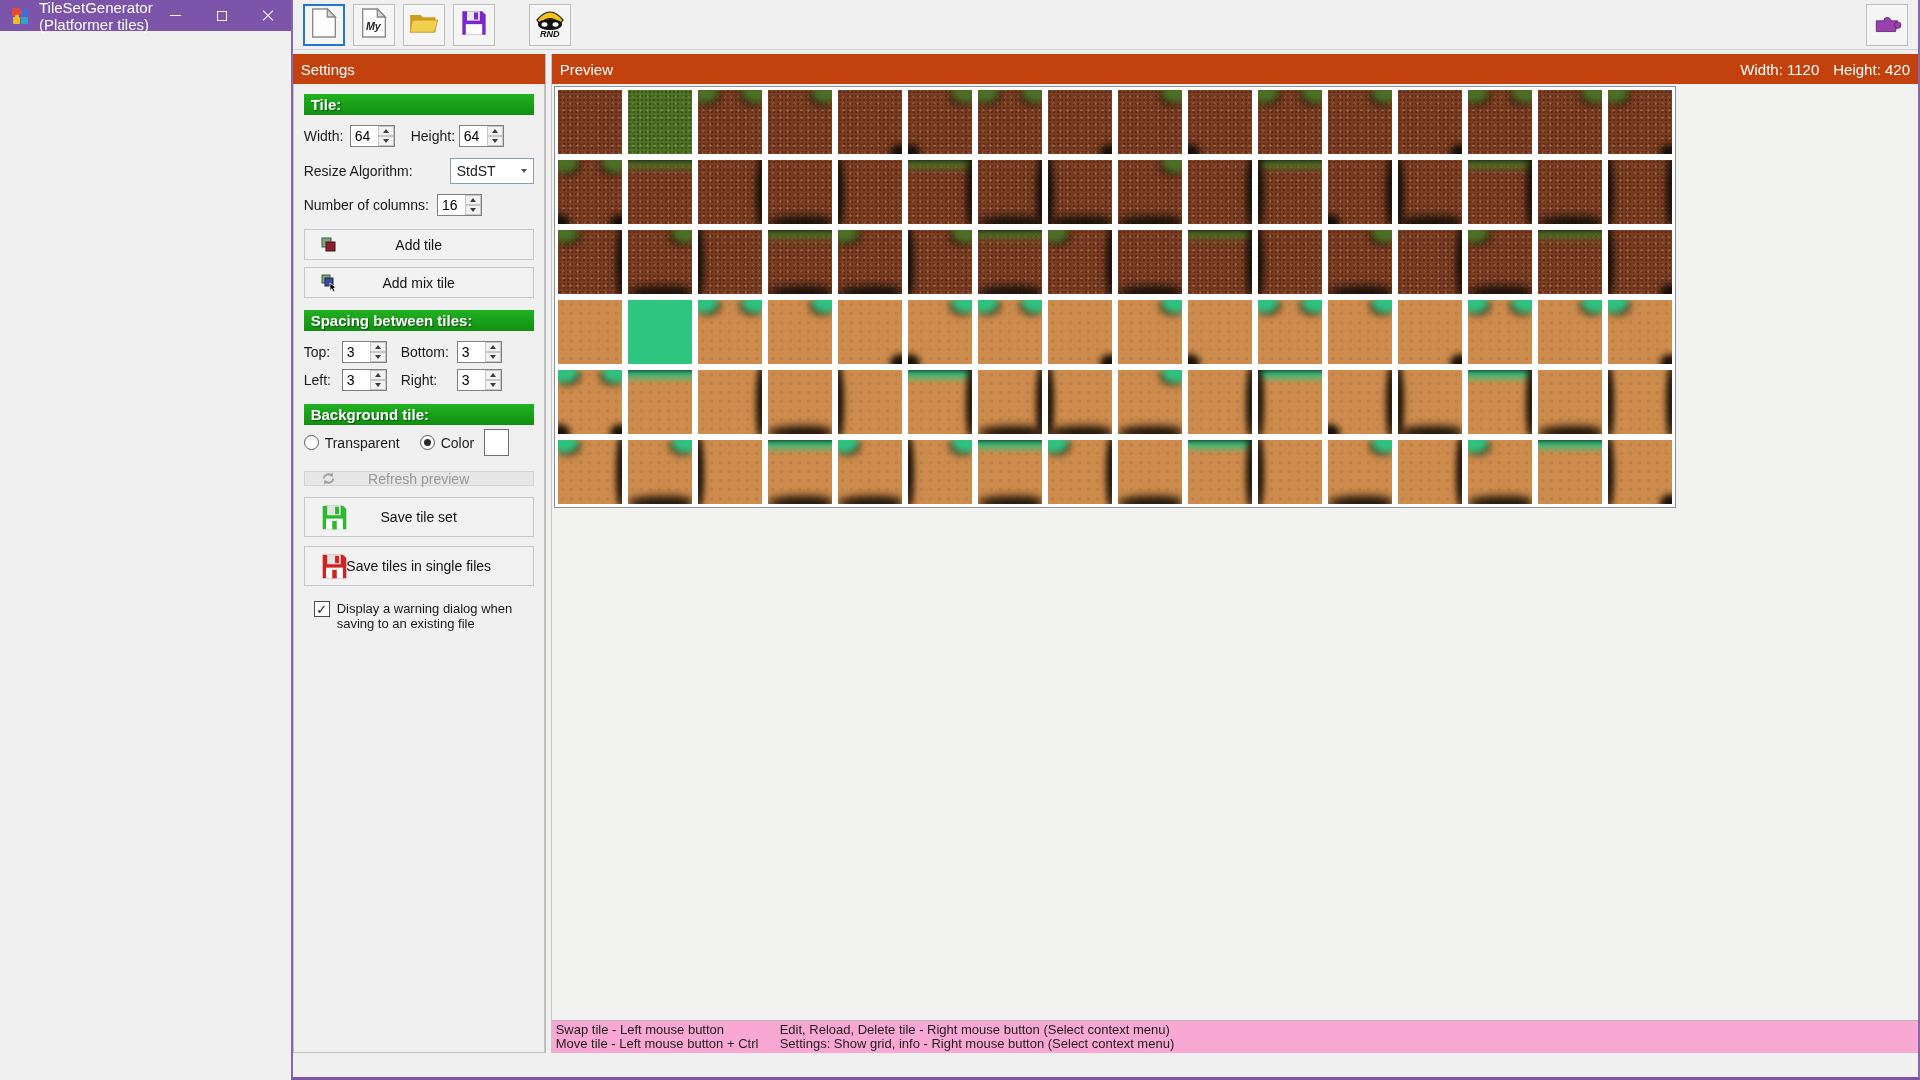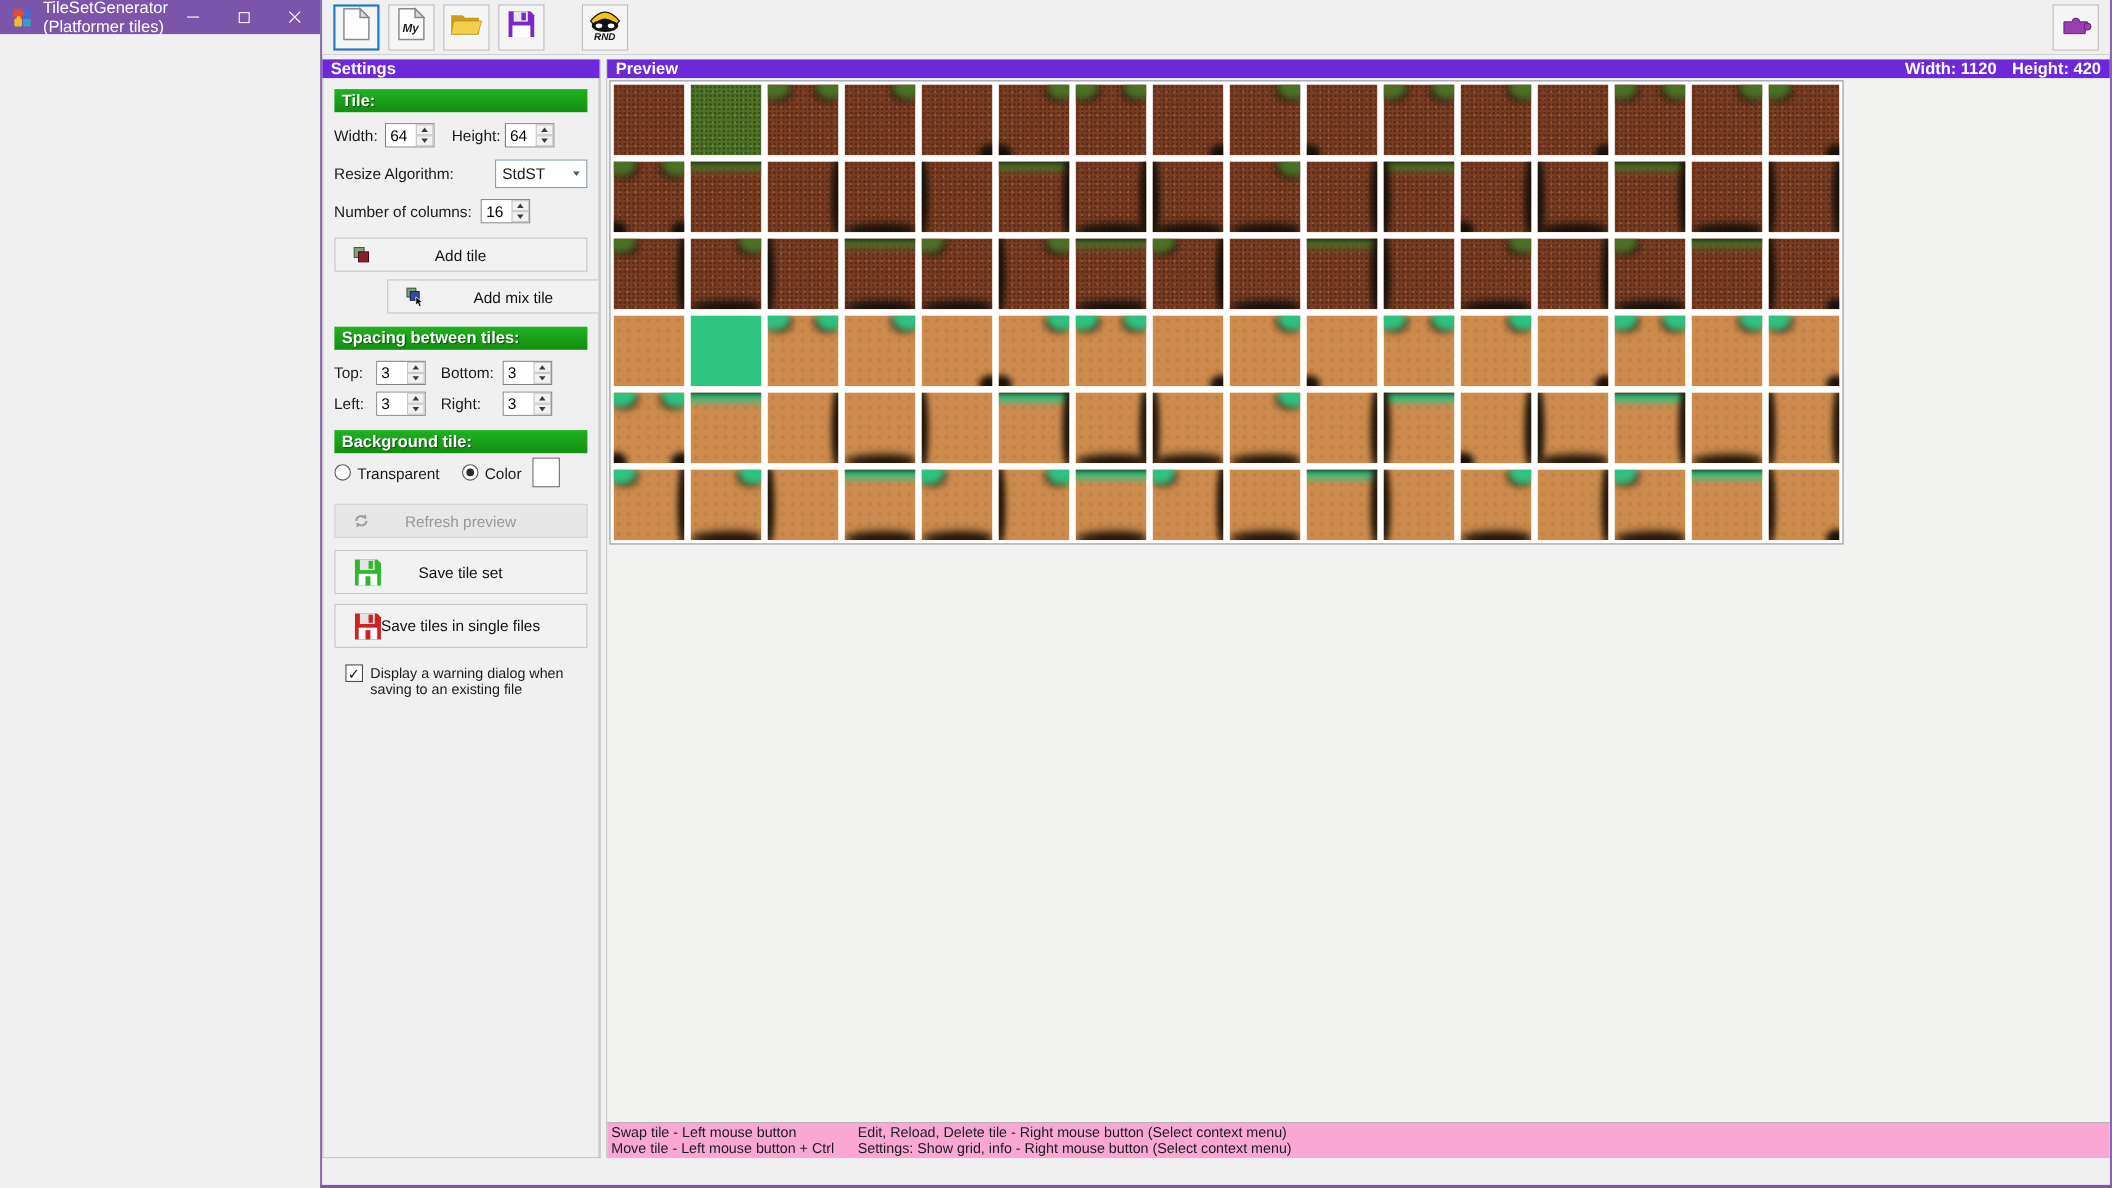--- a/index.html
+++ b/index.html
@@ -26,21 +26,21 @@
 
   
   .toolbar { height:50px; flex:0 0 50px; display:flex; align-items:center; padding:0 10px; border-bottom:1px solid #d2d2d2; background:#f0f0f0; }
   .tool-btn { width:42px; height:42px; background:#f5f5f5; border:1px solid #bdbdbd; margin-right:8px; display:flex; align-items:center; justify-content:center; }
   .tool-btn.selected { border:2px solid #2277c9; }
   .tool-btn.gap-left { margin-left:26px; }
   .tool-btn.right { margin-left:auto; margin-right:0; }
 
   
   .main { flex:1; display:flex; padding-top:4px; min-height:0; }
-  .panel-header { height:17px; background:#6d28d9; color:#fff; font-weight:bold; font-size:15px; padding:1px 8px; display:flex; align-items:center; }
+  .panel-header { height:30px; background:#c2410c; color:#fff; font-weight:normal; font-size:15px; padding:1px 8px; display:flex; align-items:center; }
 
   
   .settings-panel { width:253px; flex:0 0 253px; display:flex; flex-direction:column; border-right:1px solid #b9b9b9; background:#f0f0f0; }
   .groupbox { flex:1; border:1px solid #c2c2c2; border-top:none; padding:6px 10px 0 10px; overflow:hidden; }
   .green-bar { background:linear-gradient(180deg,#21b121,#128f12); color:#fff; font-weight:bold; font-size:15px; padding:2px 7px; text-shadow:1px 1px 1px rgba(0,0,0,.45); }
   .row { display:flex; align-items:center; }
   .lbl { font-size:14px; white-space:nowrap; }
   .spin { display:inline-flex; height:22px; border:1px solid #7f7f7f; background:#fff; }
   .spin input { width:27px; border:none; outline:none; font:14px "Liberation Sans", sans-serif; padding:1px 4px; }
   .spin .btns { display:flex; flex-direction:column; width:16px; }
@@ -246,21 +246,21 @@
           <button class="panel-btn" style="margin-top:13px; height:31px;">
             <span class="btn-icon">
               <svg width="16" height="16" viewBox="0 0 16 16">
                 <rect x="1" y="1" width="9" height="9" fill="#7fa37c" stroke="#3d5c3a"></rect>
                 <rect x="5" y="5" width="9" height="9" fill="#8c1f2f" stroke="#45101a"></rect>
               </svg>
             </span>
             <span>Add tile</span>
           </button>
 
-          <button class="panel-btn" style="margin-top:7px; height:31px;margin-left:48px;">
+          <button class="panel-btn" style="margin-top:7px; height:31px;">
             <span class="btn-icon">
               <svg width="18" height="18" viewBox="0 0 18 18">
                 <rect x="1" y="1" width="8" height="8" fill="#7fa37c" stroke="#3d5c3a"></rect>
                 <rect x="4" y="4" width="8" height="8" fill="#3a4a9c" stroke="#1d2750"></rect>
                 <path d="M9 9 l6 4.5 -2.4 .5 1.3 3 -1.7 .8 -1.3 -3.1 -1.9 1.8 z" fill="#000" stroke="#fff" stroke-width="0.7"></path>
               </svg>
             </span>
             <span>Add mix tile</span>
           </button>
 
@@ -323,21 +323,21 @@
           <div class="green-bar" style="margin-top:13px;">Background tile:</div>
 
           <div class="row" style="margin-top:4px;">
             <span class="radio"></span>
             <span class="lbl" style="margin-left:6px;">Transparent</span>
             <span class="radio checked" style="margin-left:20px;"></span>
             <span class="lbl" style="margin-left:6px;">Color</span>
             <span class="swatch" style="margin-left:10px;"></span>
           </div>
 
-          <button class="panel-btn disabled" style="margin-top:15px; height:31px;">
+          <button class="panel-btn disabled" style="margin-top:15px; height:15px;">
             <span class="btn-icon">
               <svg width="15" height="15" viewBox="0 0 16 16">
                 <path d="M3 8 a5 5 0 0 1 9 -2.5" fill="none" stroke="#a0a0a0" stroke-width="2"></path>
                 <path d="M13 8 a5 5 0 0 1 -9 2.5" fill="none" stroke="#a0a0a0" stroke-width="2"></path>
                 <path d="M12.5 1.5 l0.3 4.4 -4.2 -1.4 z" fill="#a0a0a0"></path>
                 <path d="M3.5 14.5 l-0.3 -4.4 4.2 1.4 z" fill="#a0a0a0"></path>
               </svg>
             </span>
             <span>Refresh preview</span>
           </button>

